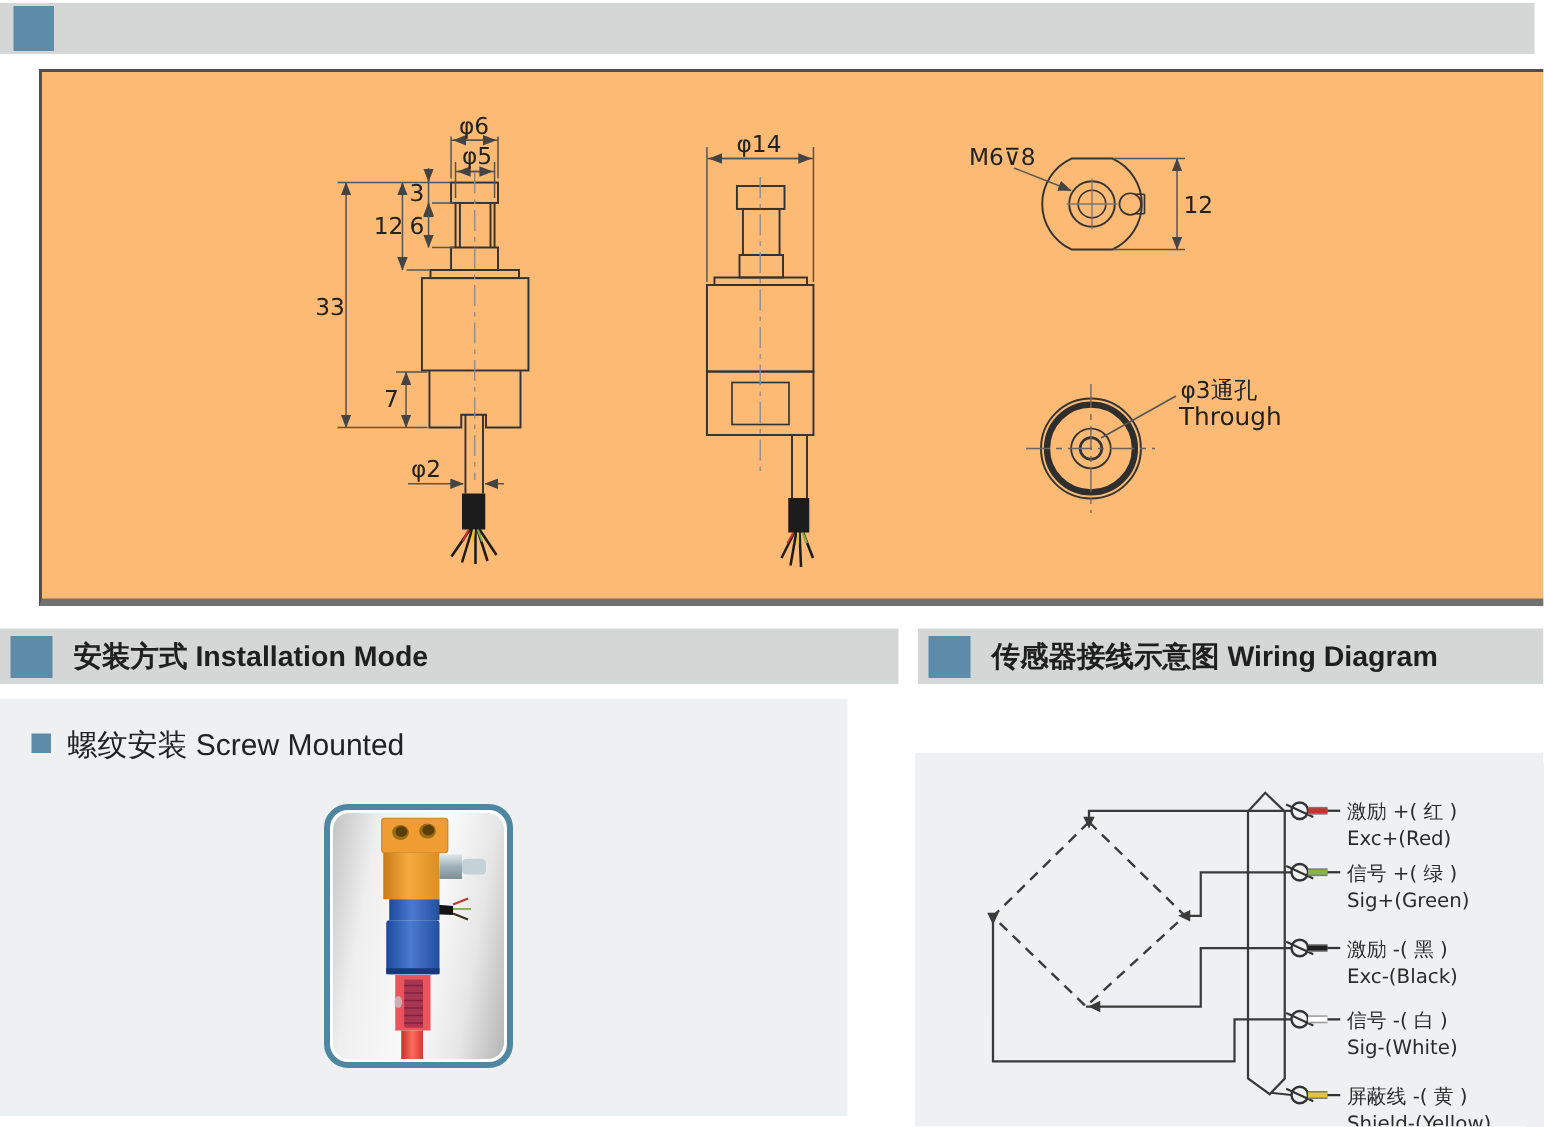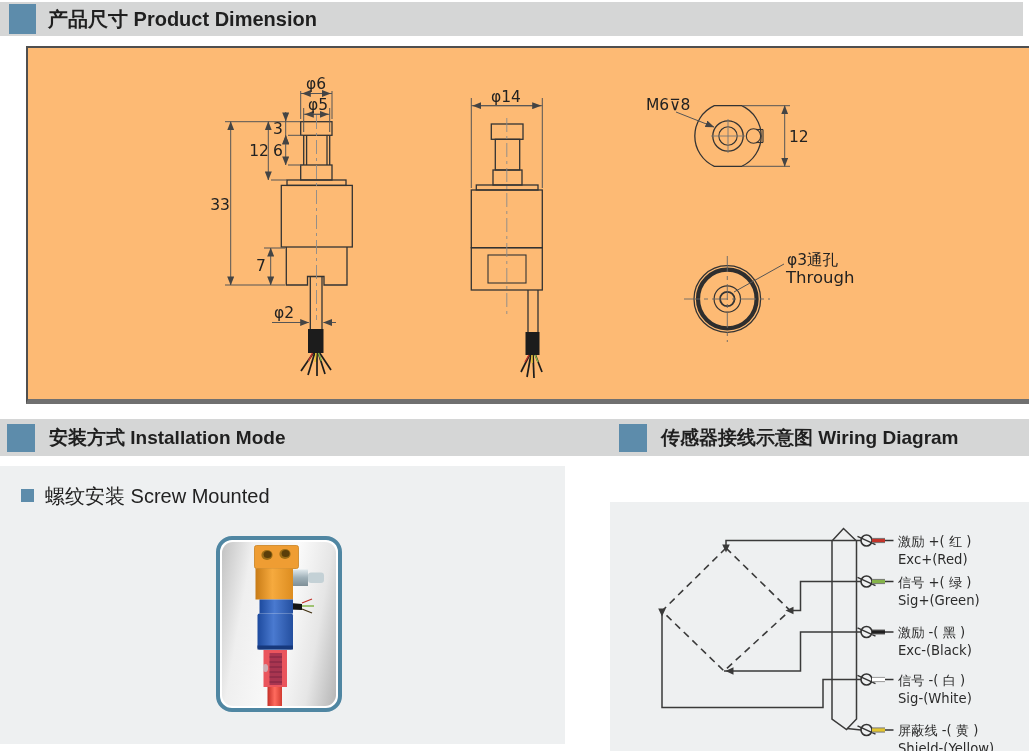--- a/index.html
+++ b/index.html
@@ -4,21 +4,21 @@
 <style>
   html,body{margin:0;padding:0;background:#fff;}
   .canvas{position:relative;width:1029px;height:751px;background:#ffffff;overflow:hidden;
           font-family:"Liberation Sans","DejaVu Sans",sans-serif;}
   .hdr{position:absolute;background:#d5d6d6;display:flex;align-items:center;}
   .hdr .sq{position:absolute;background:#5d8cab;}
   .hdr .t{color:#1f1f1f;font-weight:600;white-space:nowrap;}
   #top-hdr{left:0;top:2px;width:1023px;height:34px;}
   #top-hdr .sq{left:9px;top:2px;width:27px;height:30px;}
   #top-hdr .t{margin-left:48px;font-size:20px;}
-  #inst-hdr{left:0;top:419px;width:647px;height:37px;}
+  #inst-hdr{left:0;top:419px;width:599px;height:37px;}
   #wire-hdr{left:612px;top:419px;width:465px;height:37px;text-align:right;}
   .hdr2 .sq{top:5px;width:28px;height:28px;}
   #inst-hdr .sq{left:7px;} #wire-hdr .sq{left:7px;}
   .hdr2 .t{margin-left:49px;font-size:19px;}
   .dim-box{position:absolute;left:26px;top:46px;width:1009px;height:358px;box-sizing:border-box;
            background:#fdba74;border:2px solid #4f4f4f;border-bottom:5px solid #707070;}
   .panel{position:absolute;top:466px;height:278px;background:#eef0f1;}
   #inst-panel{left:0;width:565px;}
   #wire-panel{left:610px;width:419px;margin-top:36px;}
   .screw-row{position:absolute;left:0;top:484px;height:24px;display:flex;align-items:center;}
@@ -32,21 +32,20 @@
   text{font-family:"DejaVu Sans","Liberation Sans",sans-serif;}
   .serif{font-family:"Liberation Serif","DejaVu Serif",serif;}
 </style>
 </head>
 <body>
 
 <div class="canvas">
 
   <div class="hdr" id="top-hdr">
     <div class="sq"></div>
-    <div class="t">产品尺寸 Product Dimension</div>
   </div>
 
   <div class="dim-box">
     <svg width="1005" height="351" viewBox="10 48 1005 351">
       <defs>
         <marker id="ae" markerWidth="9" markerHeight="7" refX="8.6" refY="3.5" orient="auto">
           <path d="M0,0 L9,3.5 L0,7 Z" fill="#444"></path>
         </marker>
         <marker id="as" markerWidth="9" markerHeight="7" refX="0.4" refY="3.5" orient="auto">
           <path d="M9,0 L0,3.5 L9,7 Z" fill="#444"></path>

